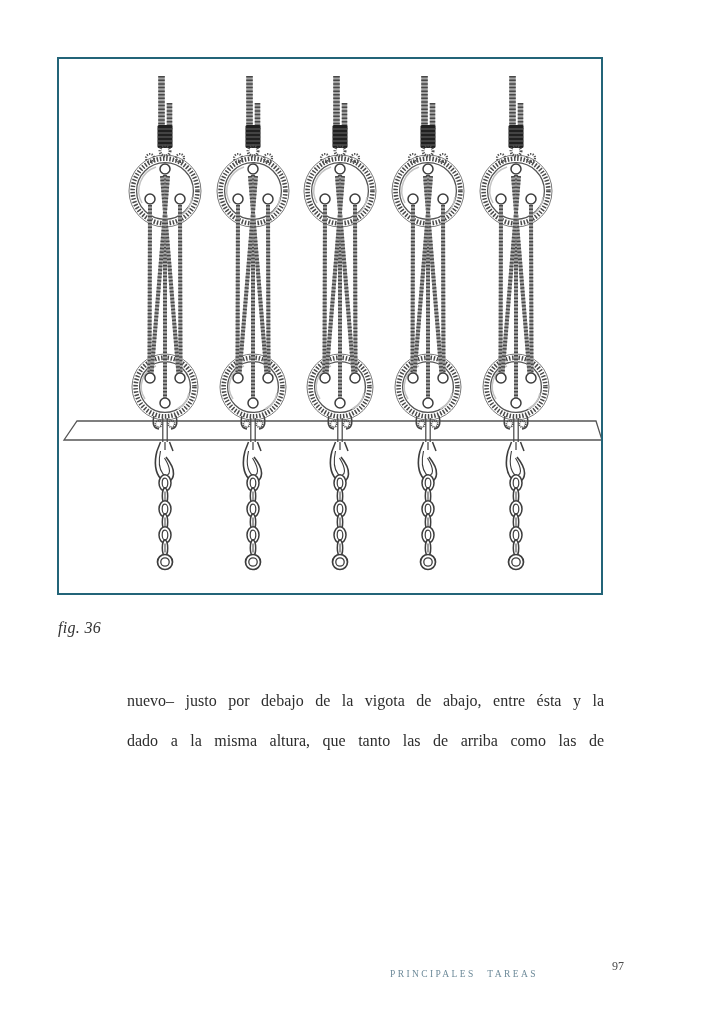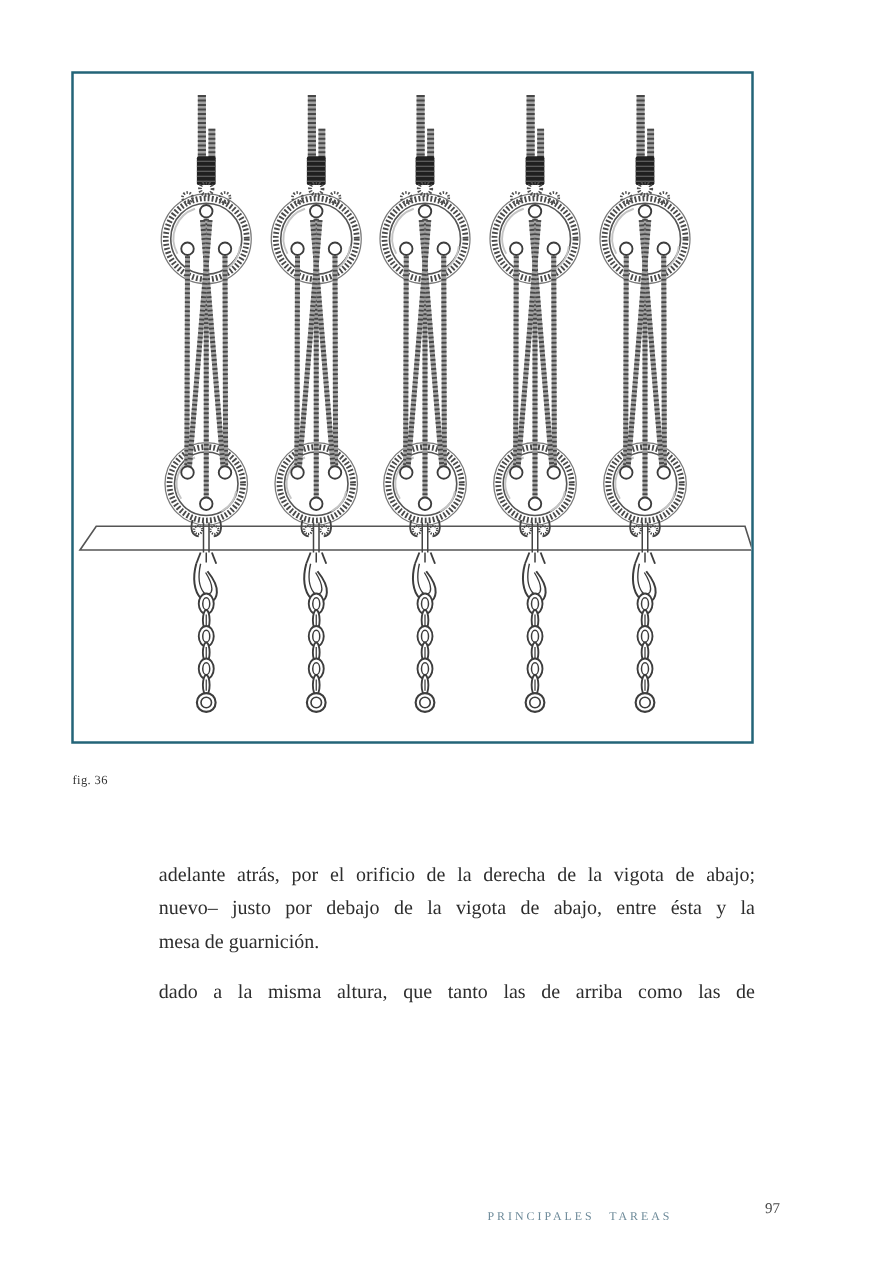--- a/index.html
+++ b/index.html
@@ -7,21 +7,21 @@
     position:relative;width:704px;height:1024px;background:#ffffff;
     font-family:"Liberation Serif","DejaVu Serif",serif;overflow:hidden;
   }
   .figure-box{
     position:absolute;left:57px;top:57px;width:542px;height:534px;
     border:2px solid #236478;background:#ffffff;
   }
   .figure-box svg{display:block;}
   .figure-caption{
     position:absolute;left:58px;top:619px;
-    font-size:10px;color:#333333;letter-spacing:.3px;
+    font-style:italic;font-size:16px;color:#333333;letter-spacing:.3px;
   }
   .text-block{
     position:absolute;left:127px;top:688px;width:477px;
     font-size:16px;line-height:26.4px;color:#2d2d2d;
   }
   .text-block .para{margin:0;}
   .text-block .para + .para{margin-top:14px;}
   .jline,.lline{white-space:nowrap;}
   .lline{text-align:left;}
   .page-footer{position:absolute;left:0;top:0;width:574px;height:1024px;pointer-events:none;}
@@ -374,23 +374,21 @@
           <circle cx="0" cy="503" r="7.5" fill="#ffffff" stroke="#3d3d3d" stroke-width="1.7"></circle>
           <circle cx="0" cy="503" r="4.2" fill="none" stroke="#3d3d3d" stroke-width="1.3"></circle>
         </g>
       </svg>
   </div>
 
   <div class="figure-caption">fig. 36</div>
 
   <div class="text-block">
     <div class="para">
-      <div class="jline"><span style="white-space: pre; word-spacing: 5.35938px;">adelante atrás, por el orificio de la derecha de la vigota de abajo;</span></div>
       <div class="jline"><span style="white-space: pre; word-spacing: 7.5013px;">nuevo– justo por debajo de la vigota de abajo, entre ésta y la</span></div>
-      <div class="lline">mesa de guarnición.</div>
     </div>
     <div class="para">
       <div class="jline"><span style="white-space: pre; word-spacing: 8.53906px;">dado a la misma altura, que tanto las de arriba como las de</span></div>
     </div>
   </div>
 
   <div class="page-footer">
     <span class="running-head">PRINCIPALES TAREAS</span>
     <span class="page-number">97</span>
   </div>

